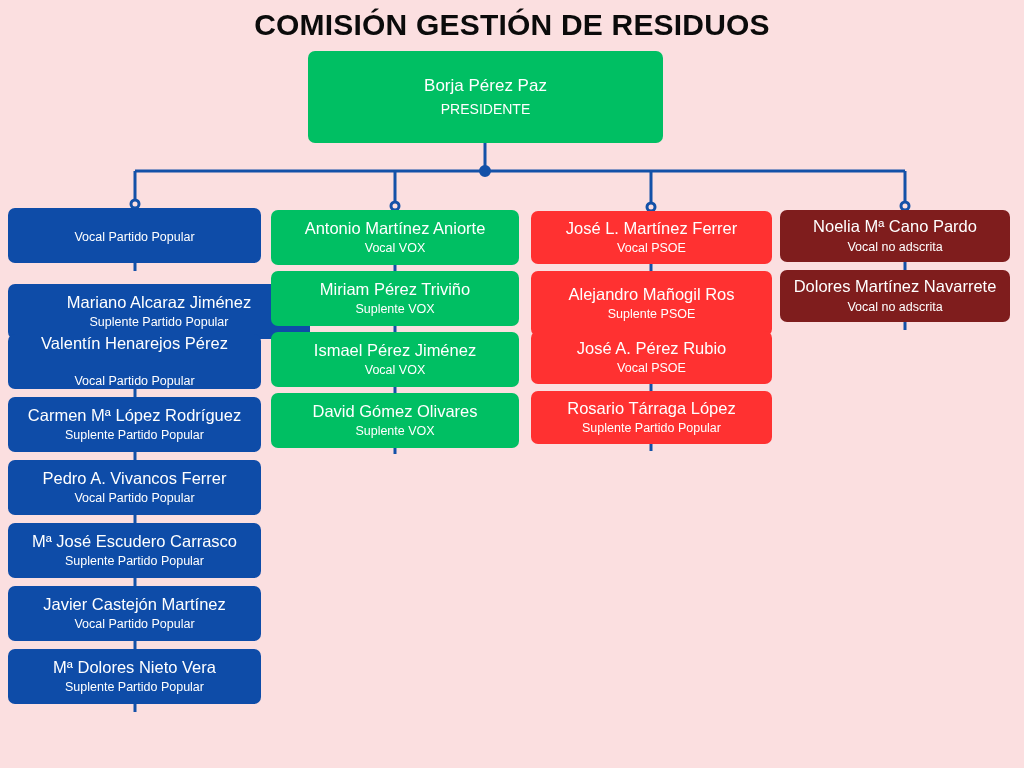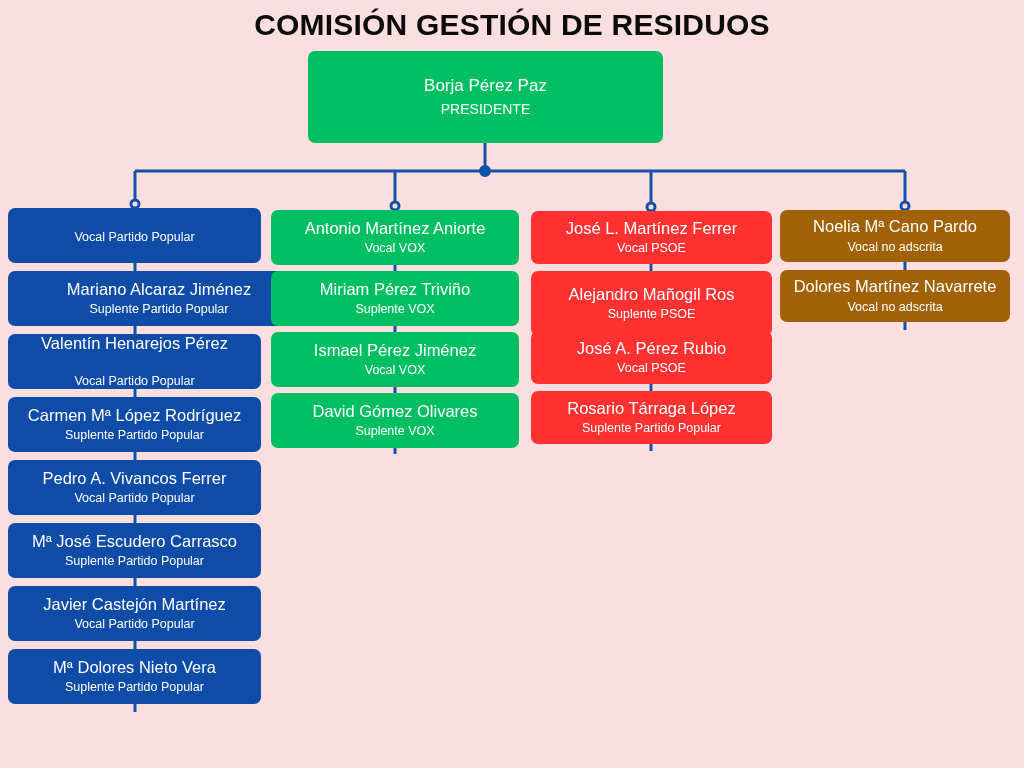--- a/index.html
+++ b/index.html
@@ -74,21 +74,21 @@
     white-space: nowrap;
     font-family: "Liberation Sans", sans-serif;
   }
 
   .node.root .node-name { font-size: 17px; }
   .node.root .node-role { font-size: 14px; margin-top: 5px; }
 
   .node.green { background: #00bf63; }
   .node.blue  { background: #0e4ca8; }
   .node.red   { background: #ff3131; }
-  .node.gray  { background: #a16207; }
+  .node.gray  { background: #7f1d1d; }
 </style>
 </head>
 <body>
 
 <div id="chart-root">
 
   <div class="chart-title">COMISIÓN GESTIÓN DE RESIDUOS</div>
 
   <svg class="connectors" width="1024" height="768" viewBox="0 0 1024 768" id="connector-svg">
       <line x1="485" y1="123" x2="485" y2="171" stroke="#1351a8" stroke-width="3"></line>
@@ -123,21 +123,21 @@
     </svg>
 
   <div id="nodes-layer">
       <div class="node green root" style="left: 308px; top: 51px; width: 355px; height: 92px;">
         <div class="node-name">Borja Pérez Paz</div>
         <div class="node-role">PRESIDENTE</div>
       </div>
       <div class="node blue" style="left: 8px; top: 208px; width: 253px; height: 55px;">
         <div class="node-role">Vocal Partido Popular</div>
       </div>
-      <div class="node blue" style="left: 8px; top: 271px; width: 302px; height: 55px;">
+      <div class="node blue" style="left: 8px; top: 284px; width: 302px; height: 55px;">
         <div class="node-name">Mariano Alcaraz Jiménez</div>
         <div class="node-role">Suplente Partido Popular</div>
       </div>
       <div class="node blue" style="left: 8px; top: 334px; width: 253px; height: 55px; gap: 18px;">
         <div class="node-name">Valentín Henarejos Pérez</div>
         <div class="node-role">Vocal Partido Popular</div>
       </div>
       <div class="node blue" style="left: 8px; top: 397px; width: 253px; height: 55px;">
         <div class="node-name">Carmen Mª López Rodríguez</div>
         <div class="node-role">Suplente Partido Popular</div>

